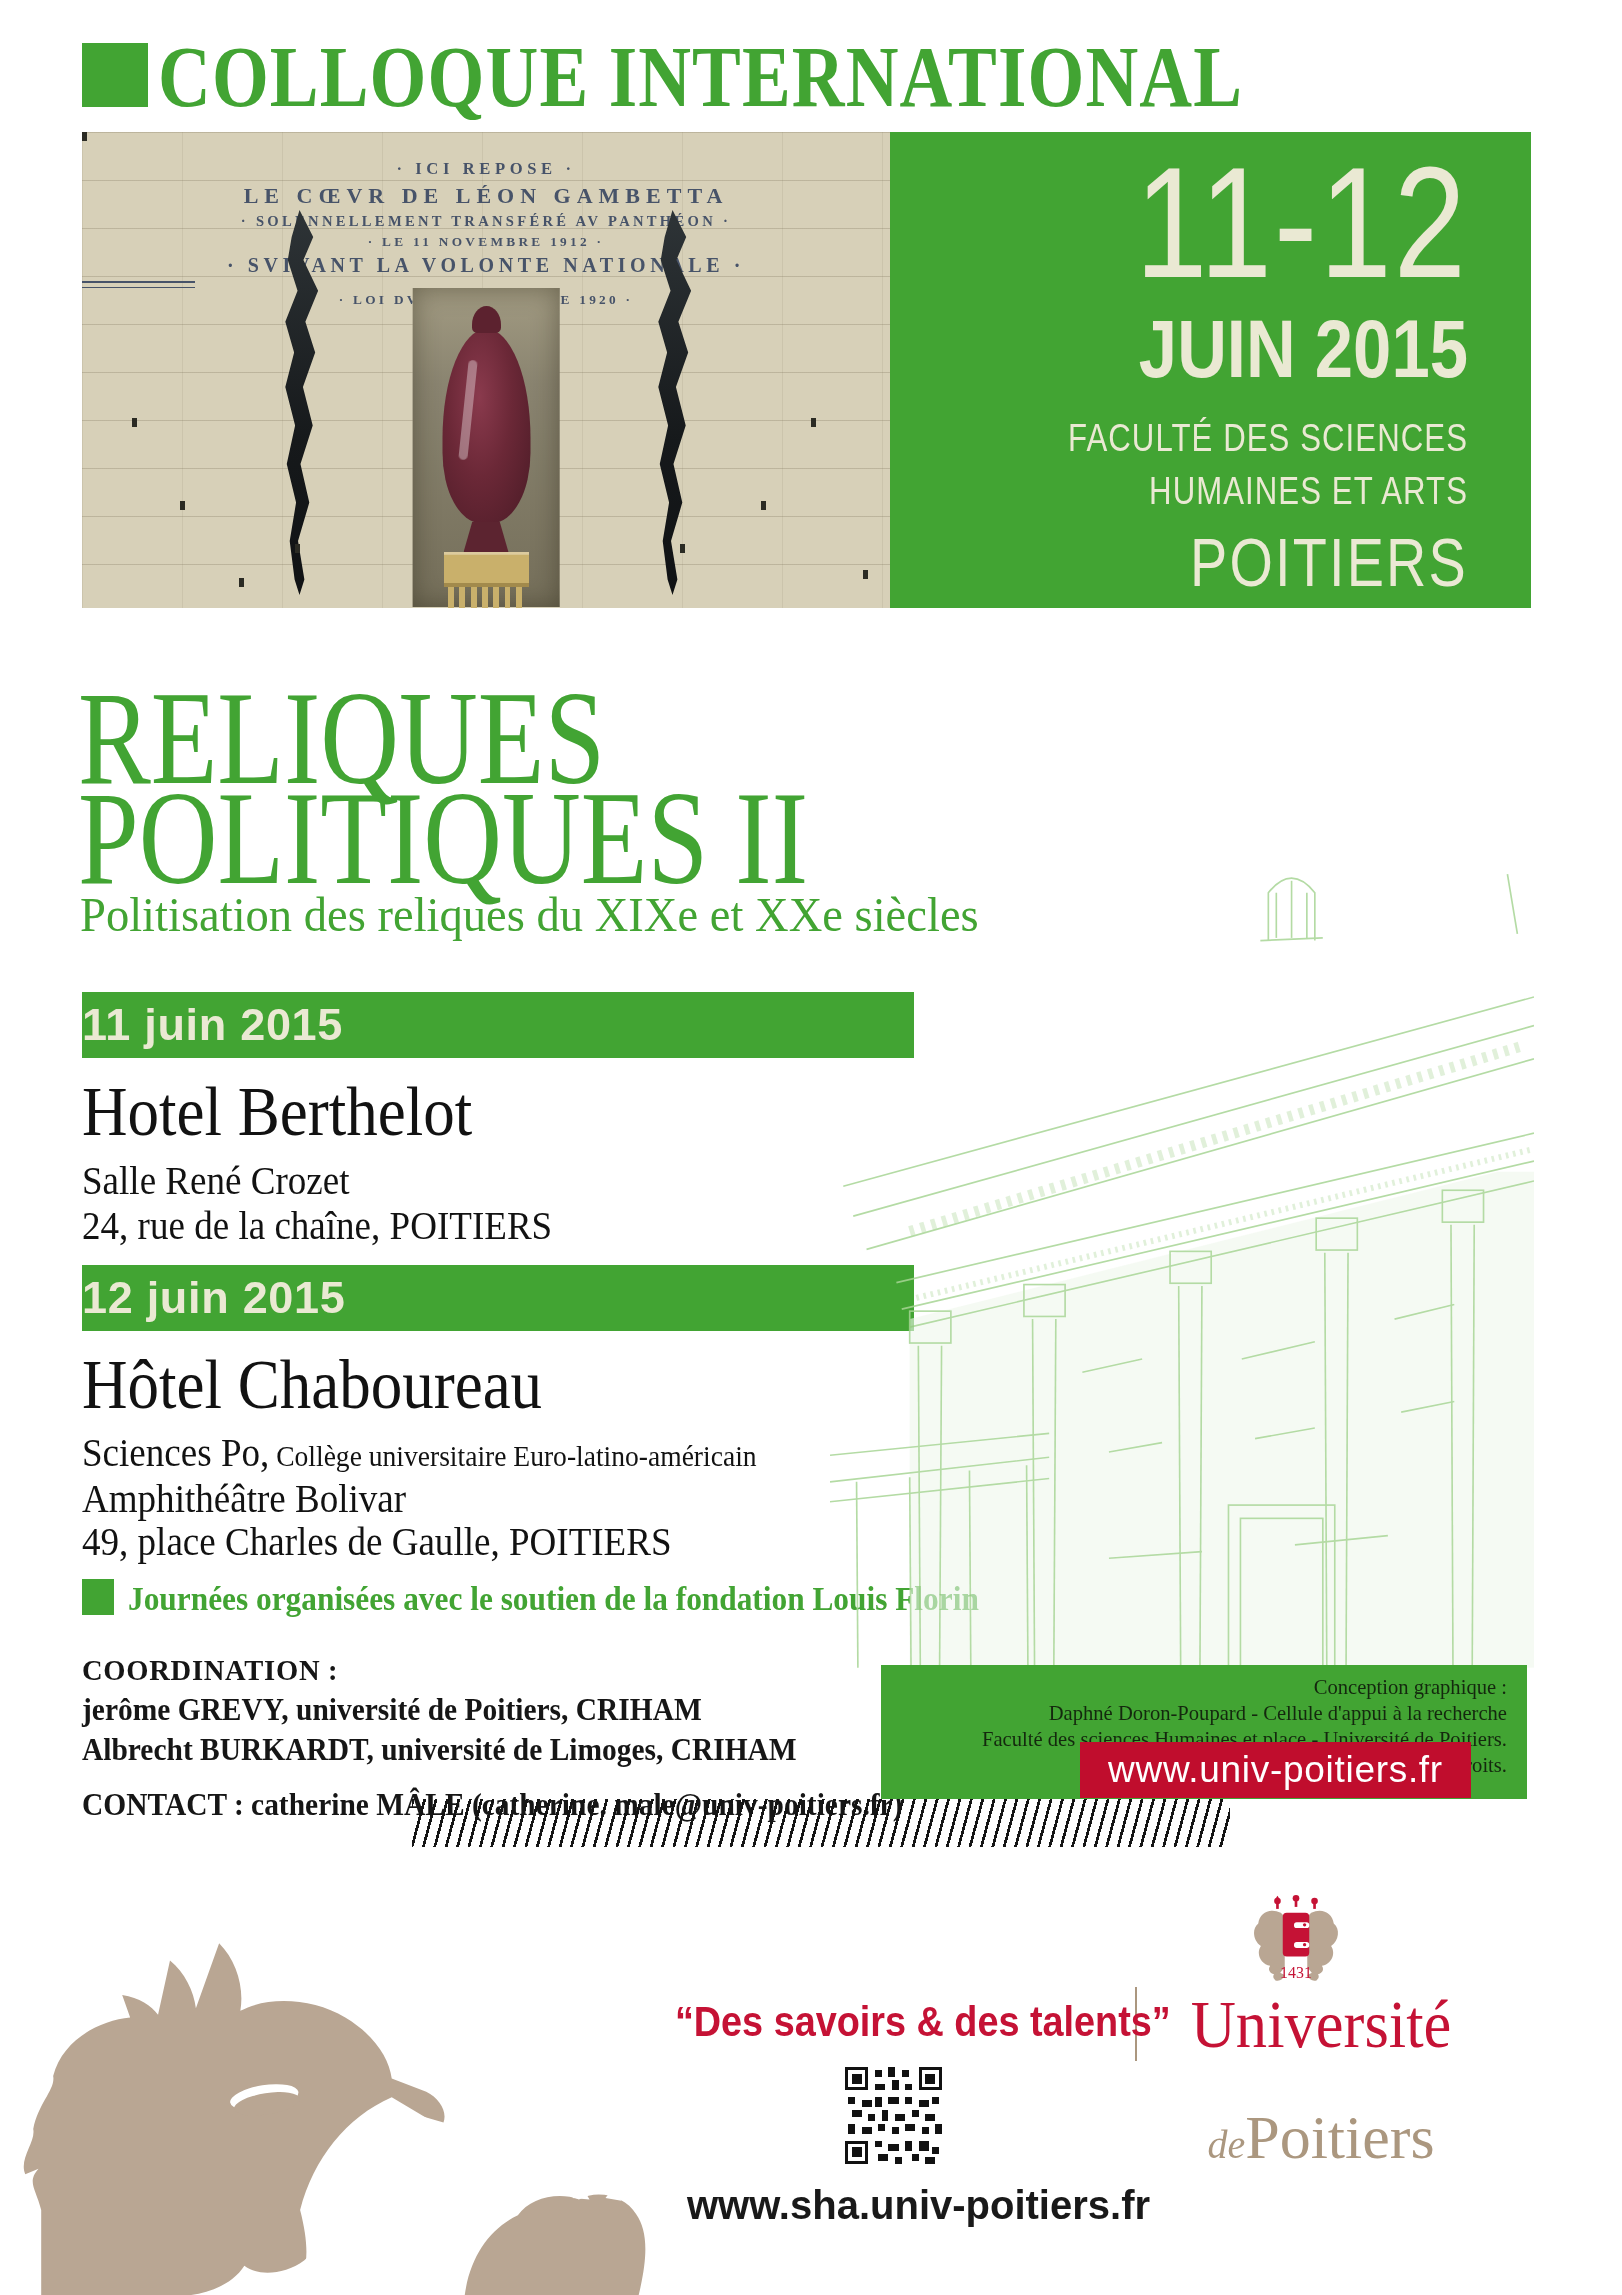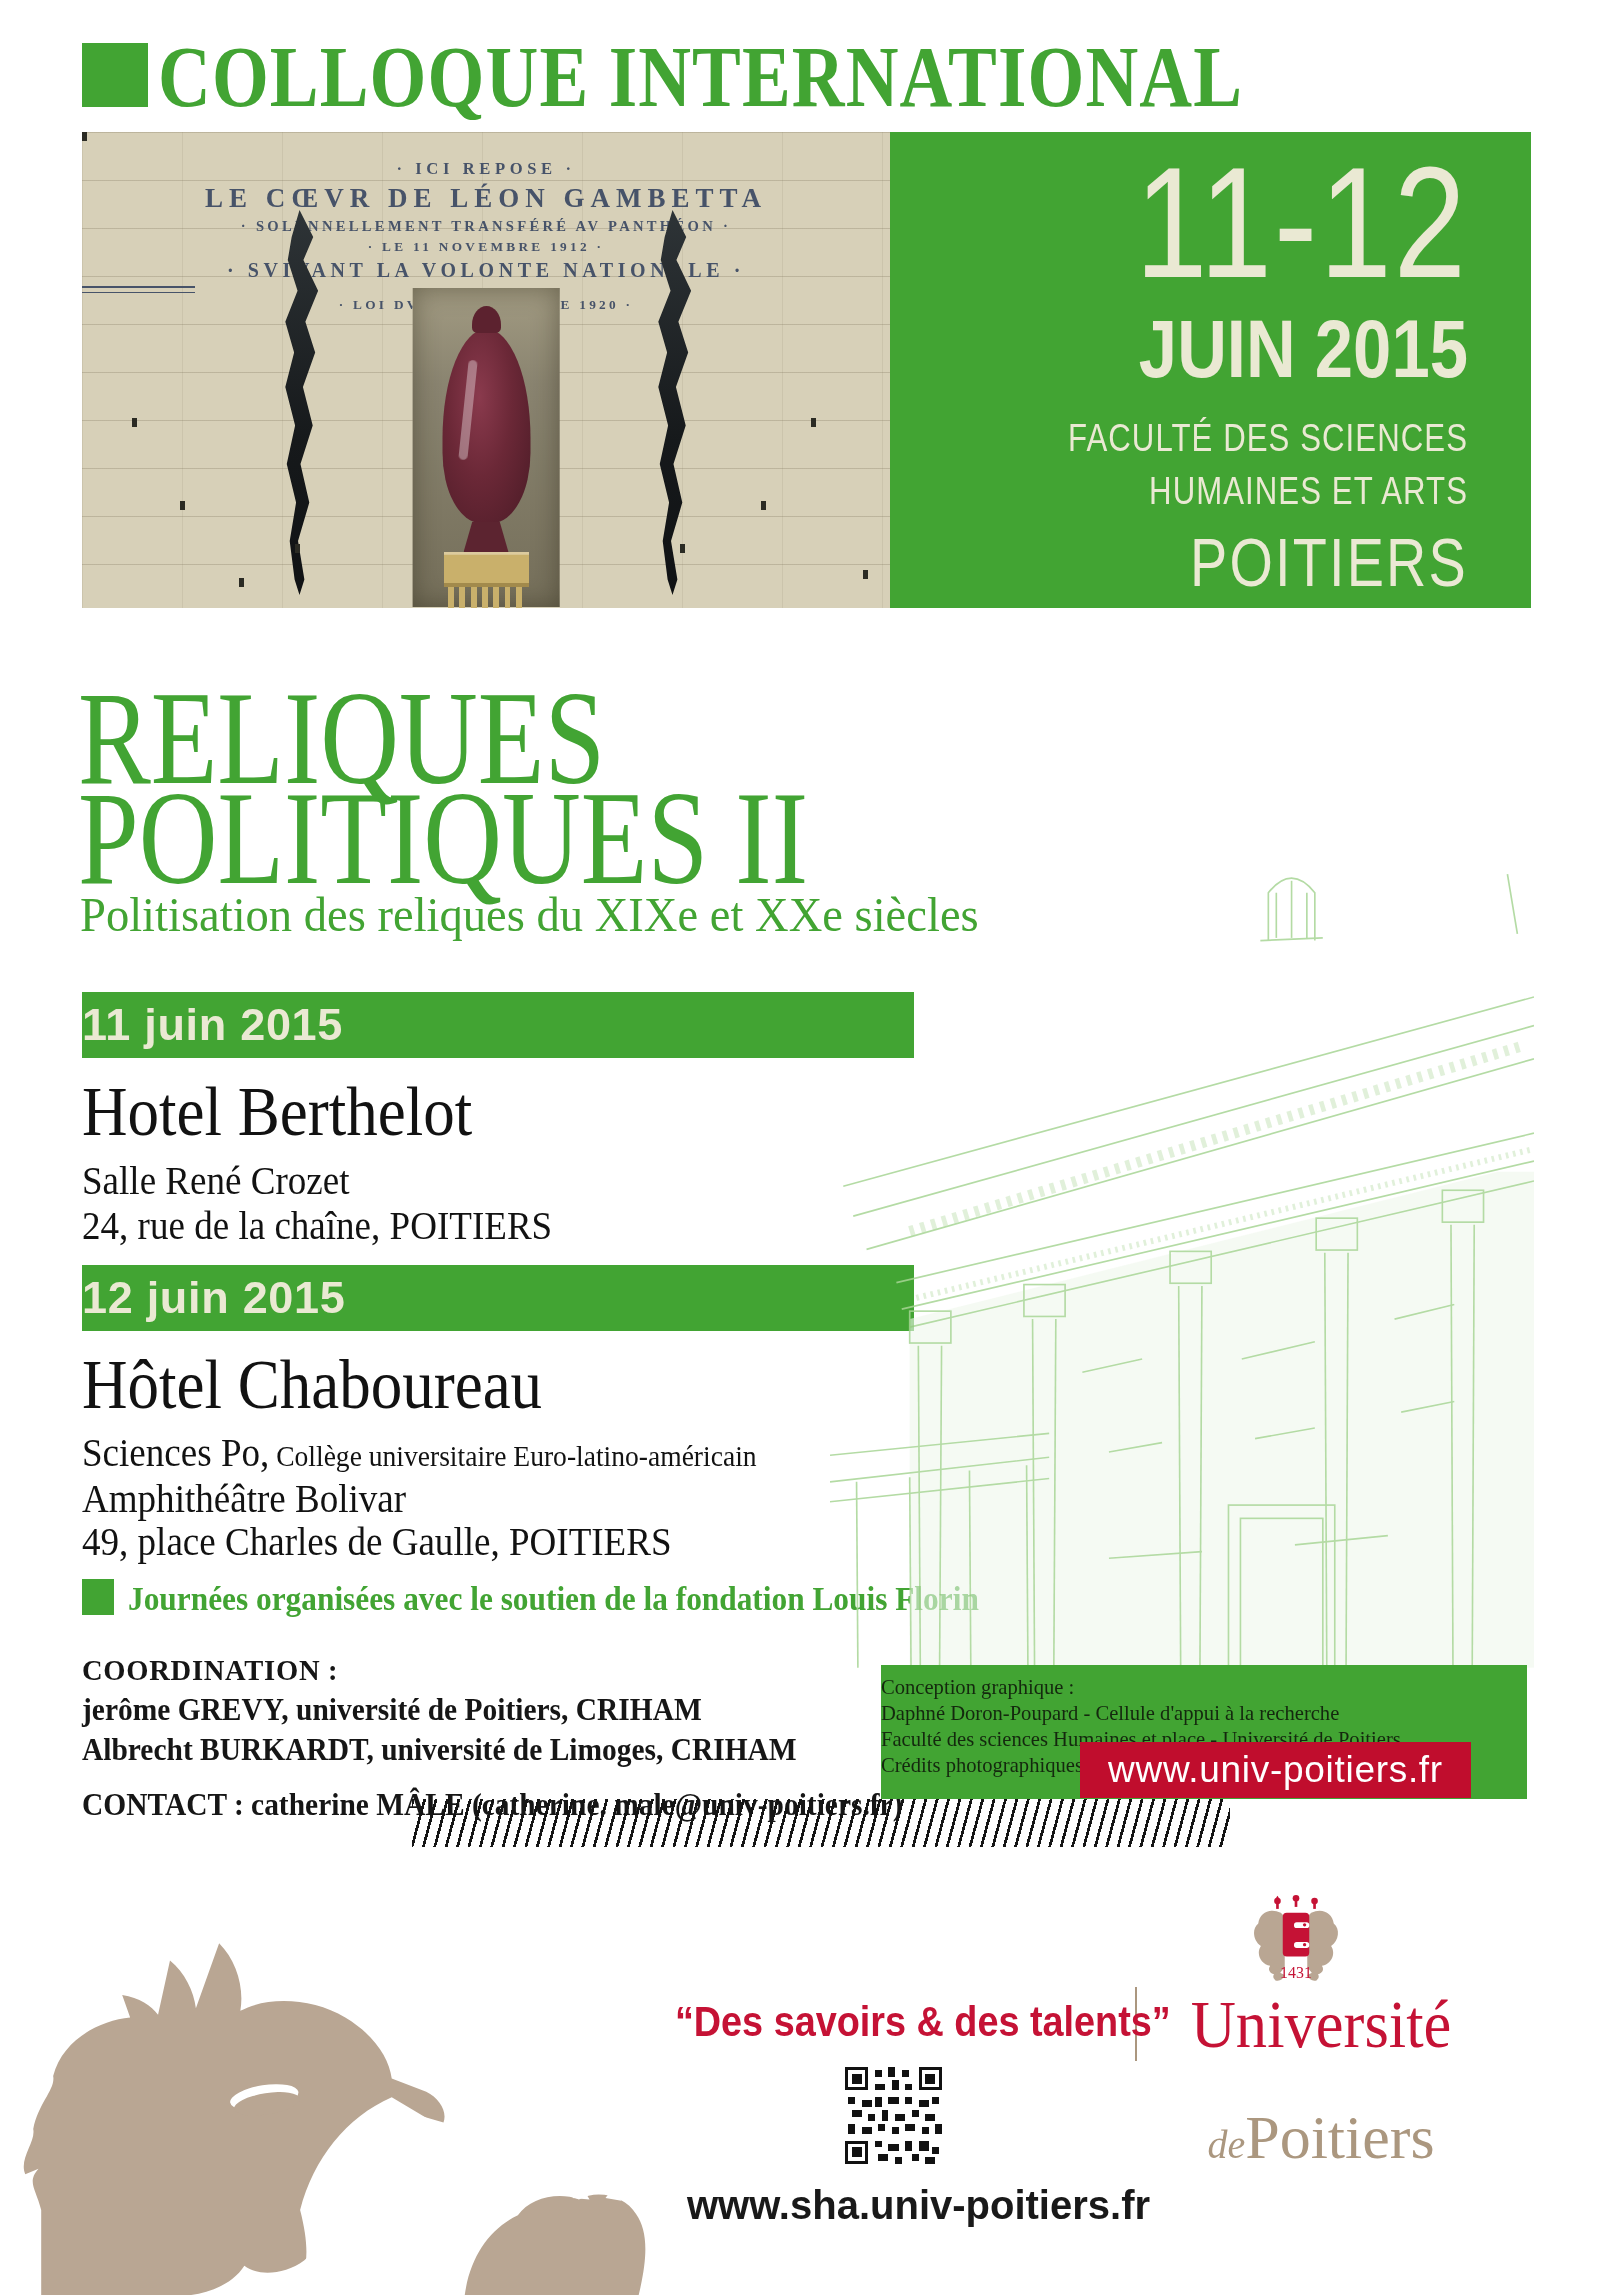--- a/index.html
+++ b/index.html
@@ -31,21 +31,21 @@
   .photo{
     left:82px;top:132px;width:808px;height:476px;background:var(--stone);
     background-image:
       repeating-linear-gradient(180deg, rgba(120,110,85,.28) 0 1.3px, rgba(0,0,0,0) 1.3px 48px),
       repeating-linear-gradient(90deg, rgba(120,110,85,.12) 0 1.3px, rgba(0,0,0,0) 1.3px 100px);
     overflow:hidden;
   }
   .plaque{left:0;top:22.6px;width:100%;text-align:center;color:#475369;font-weight:bold;}
   .plaque div{margin:4px 0;}
   .pl-1{font-size:16.6px;letter-spacing:4.6px;}
-  .pl-2{font-size:27px;letter-spacing:6px;}
+  .pl-2{font-size:22px;letter-spacing:6px;}
   .pl-3{font-size:14.6px;letter-spacing:3.3px;}
   .pl-4{font-size:13.3px;letter-spacing:3.3px;}
   .pl-5{font-size:20px;letter-spacing:4.6px;margin-top:6.6px;}
   .pl-rule{width:113px;height:4.6px;margin:2.7px auto 5.3px auto;border-top:2.7px solid #475369;border-bottom:1.3px solid #475369;}
   .pl-6{font-size:13.3px;letter-spacing:3.3px;}
   .niche{
     left:50%;top:156px;transform:translateX(-50%);width:147px;height:319px;
     background:linear-gradient(180deg,#a29b82 0%,#8a8470 30%,#756f5a 100%);
     box-shadow:inset 0 0 26.6px rgba(40,35,20,.45);
   }
@@ -121,21 +121,21 @@
     transform:scaleX(.95);transform-origin:left top;white-space:nowrap;}
 
   
   .coord-h{left:82px;top:1655px;font-size:28.6px;font-weight:bold;letter-spacing:0.7px;}
   .coord-1{left:82px;top:1692px;font-size:31px;font-weight:bold;transform:scaleX(.95);transform-origin:left top;white-space:nowrap;}
   .coord-2{left:82px;top:1732px;font-size:31px;font-weight:bold;transform:scaleX(.95);transform-origin:left top;white-space:nowrap;}
   .coord-c{left:82px;top:1787px;font-size:31px;font-weight:bold;transform:scaleX(.95);transform-origin:left top;white-space:nowrap;}
 
   
   .credits{left:881px;top:1665px;width:646px;height:134px;background:var(--green);
-    text-align:left;box-sizing:border-box;padding:9.3px 20px 0 0;color:#14280e;
+    text-align:right;box-sizing:border-box;padding:9.3px 20px 0 0;color:#14280e;
     font-size:20.6px;line-height:26px;z-index:4;}
   .redbar{left:1080px;top:1742px;width:391px;height:56px;background:var(--redbanner);
     color:#ffffff;font-family:"Liberation Sans", sans-serif;font-size:37px;line-height:56px;
     text-align:center;letter-spacing:0.7px;z-index:5;transform-origin:center;}
   .hatch{left:412px;top:1799px;width:818px;height:48px;
     background:repeating-linear-gradient(105deg,#151515 0 2.7px, rgba(0,0,0,0) 2.7px 11px);}
 
   
   .sketch{left:830px;top:854px;z-index:1;opacity:.85;}
   .lion{left:0;top:1898px;z-index:1;}

